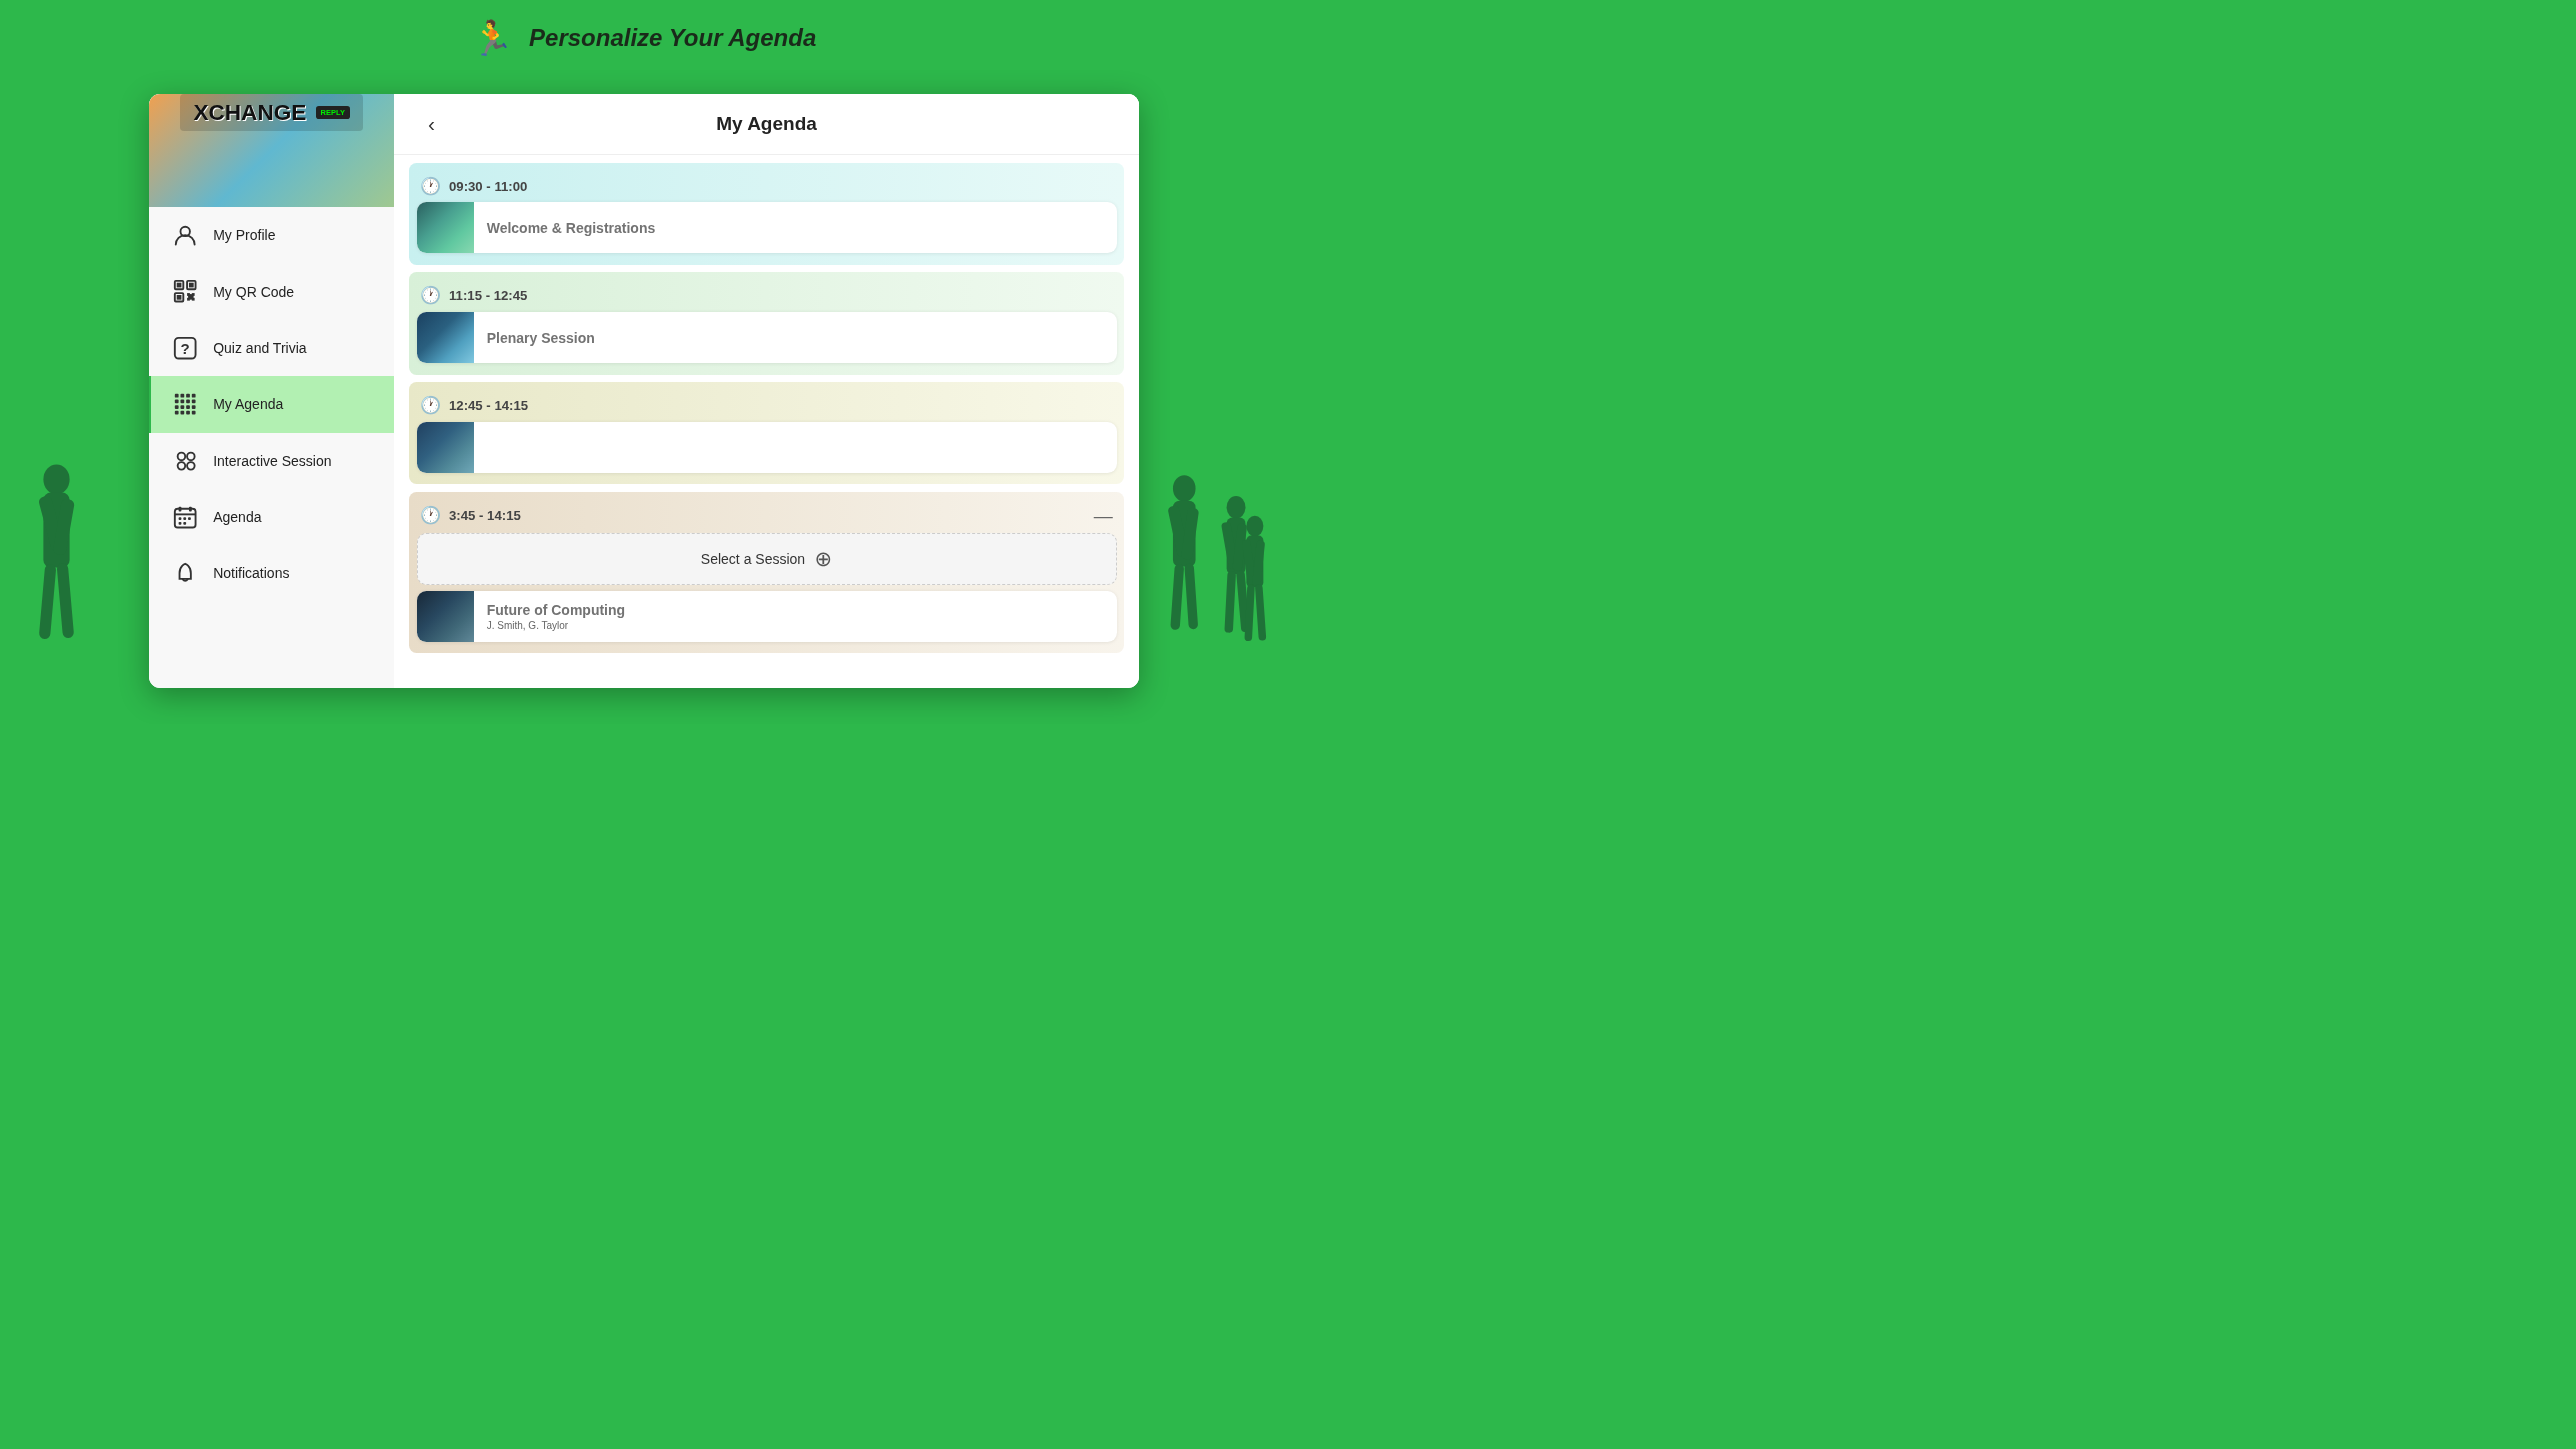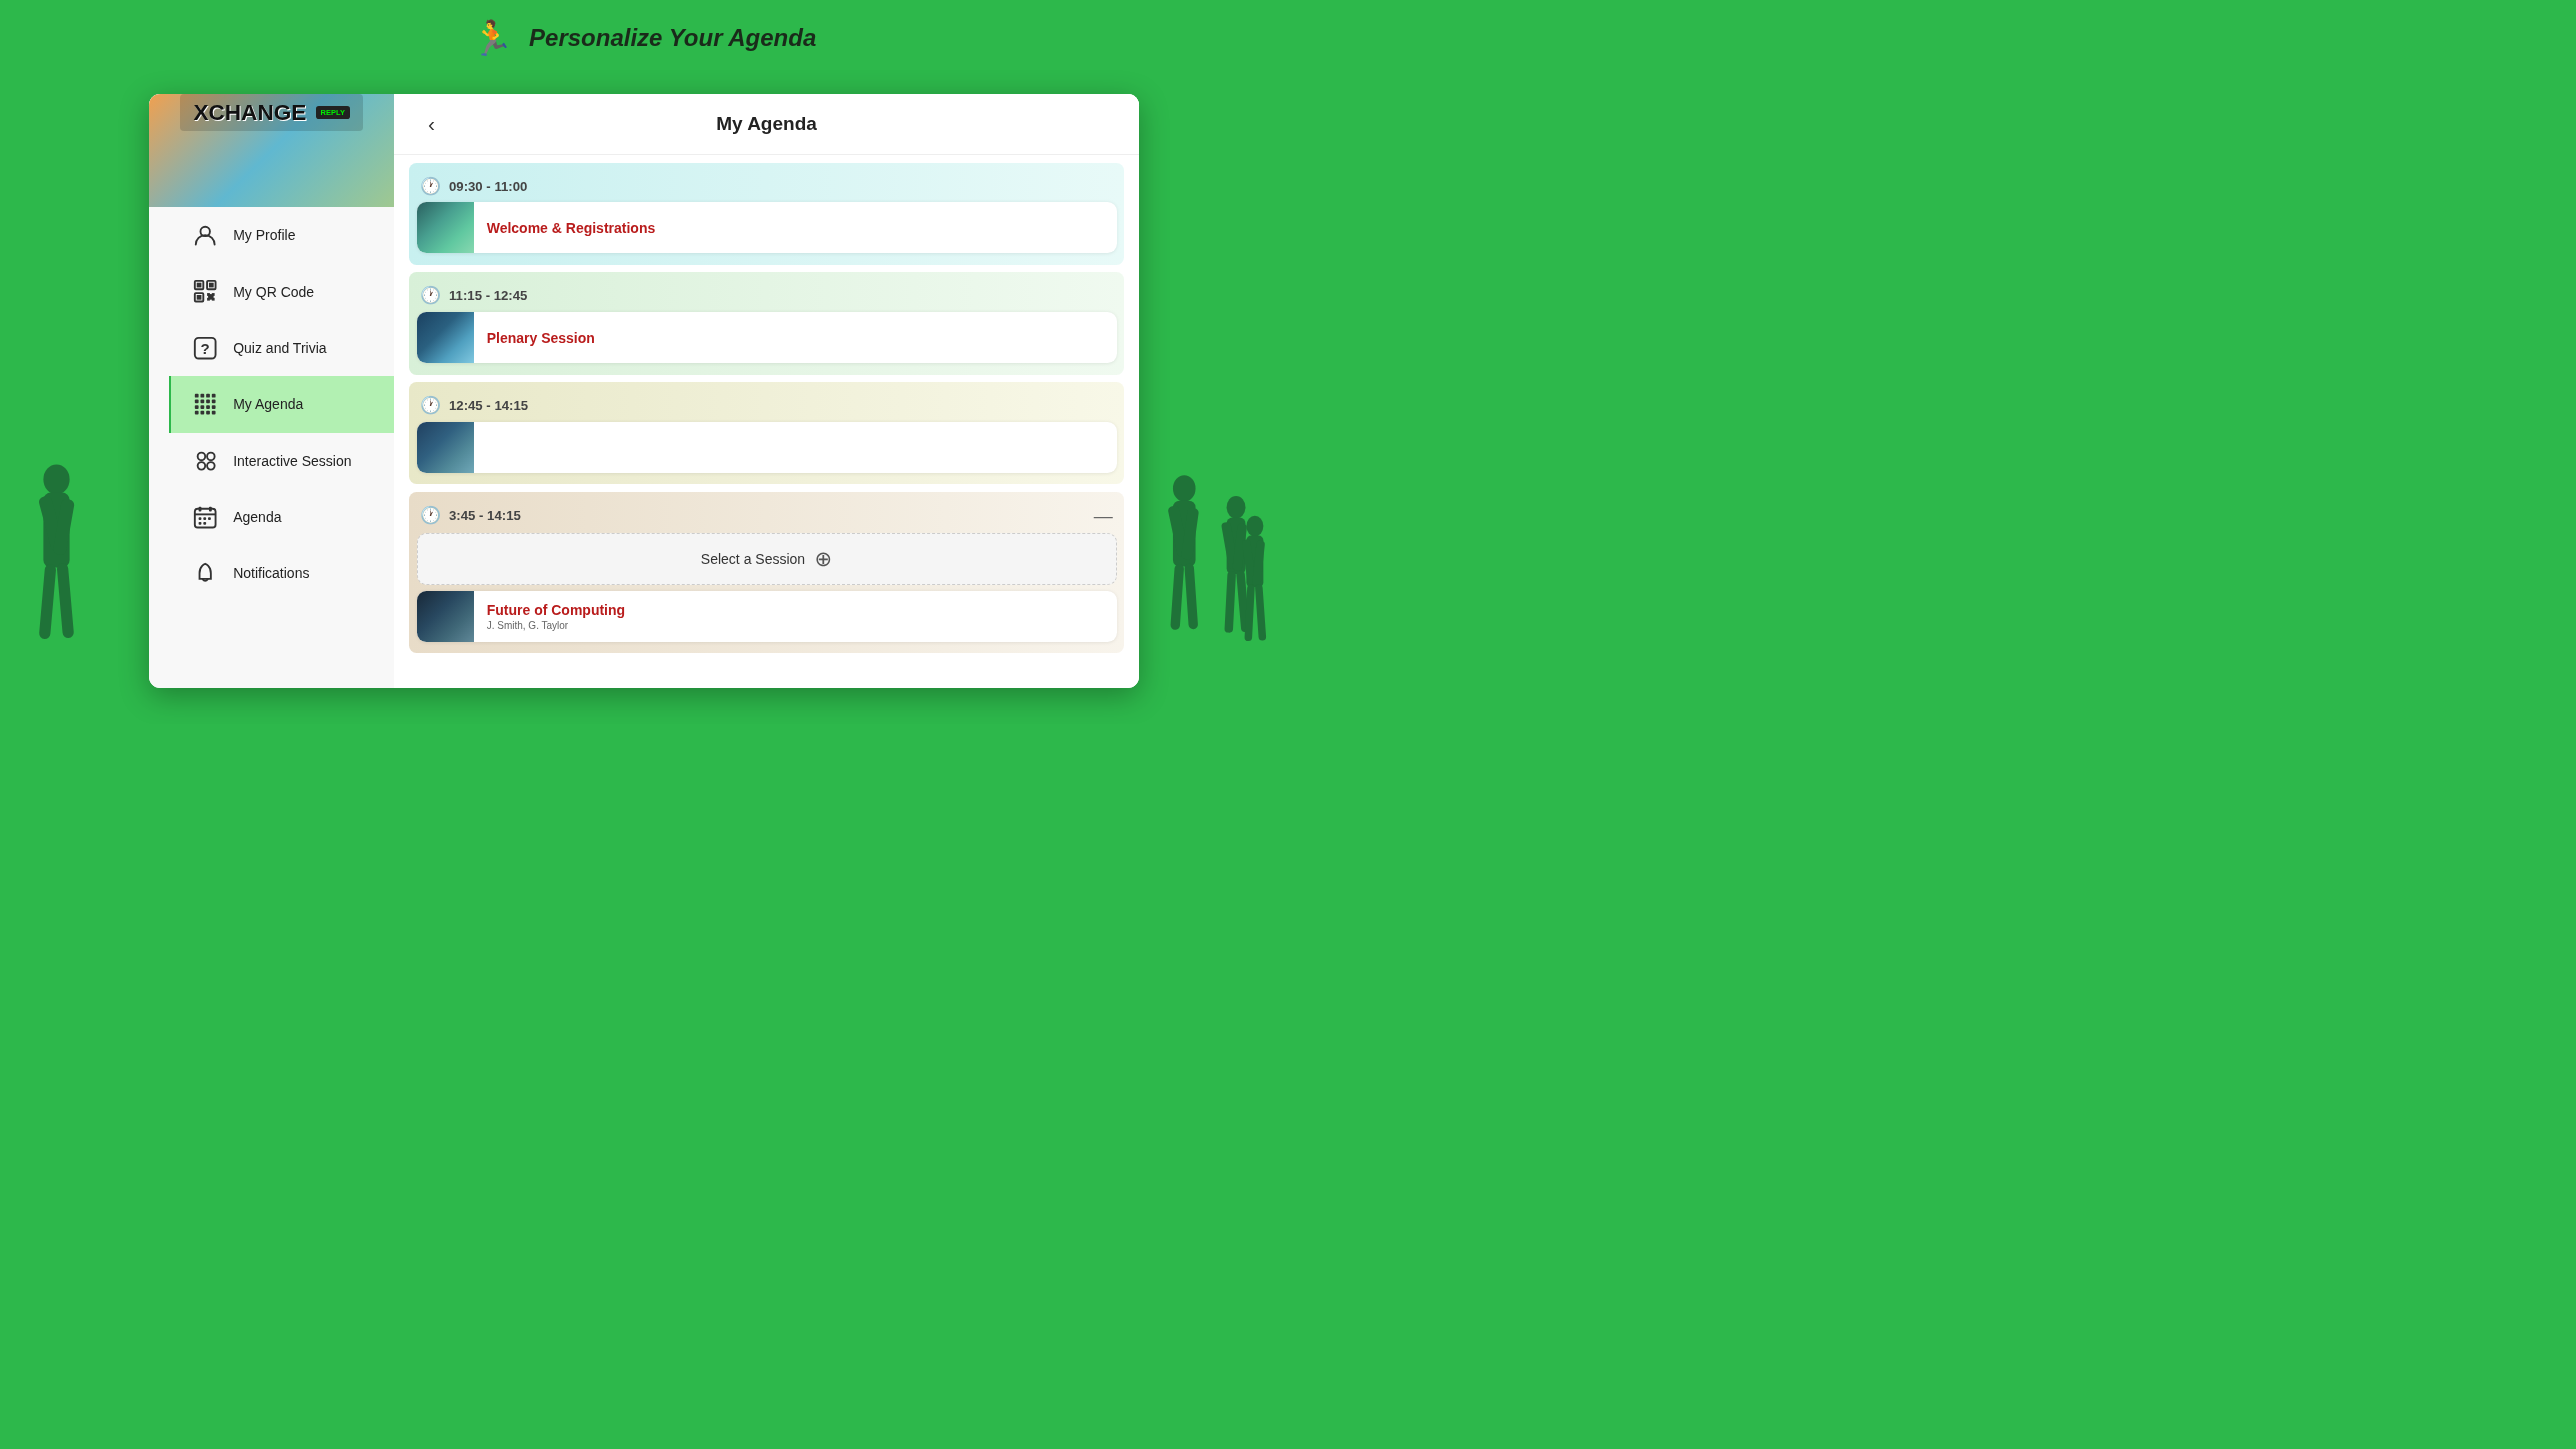--- a/index.html
+++ b/index.html
@@ -110,21 +110,20 @@
       font-size: 7.5px;
       padding: 1.9px 4.7px;
       border-radius: 2.8px;
       font-weight: 700;
       margin-left: 3.8px;
     }
 
     .sidebar-nav {
       flex: 1;
       overflow-y: auto;
-      padding-left: 20px;
     }
 
     .nav-item {
       display: flex;
       align-items: center;
       gap: 13.2px;
       padding: 13.2px 19px;
       cursor: pointer;
       border-left: 2.8px solid transparent;
       transition: background 0.15s;
@@ -240,21 +239,21 @@
       position: relative;
     }
 
     .session-info {
       flex: 1;
       padding: 9.4px 13.2px;
     }
     .session-title {
       font-size: 14px;
       font-weight: 700;
-      color: #b91c1c;
+      color: #737373;
     }
     .session-subtitle {
       font-size: 10px;
       color: #666;
       margin-top: 1.9px;
     }
 
     
     .block-cyan {
       background: linear-gradient(to right, #c8f0f0, #e8faf8);

